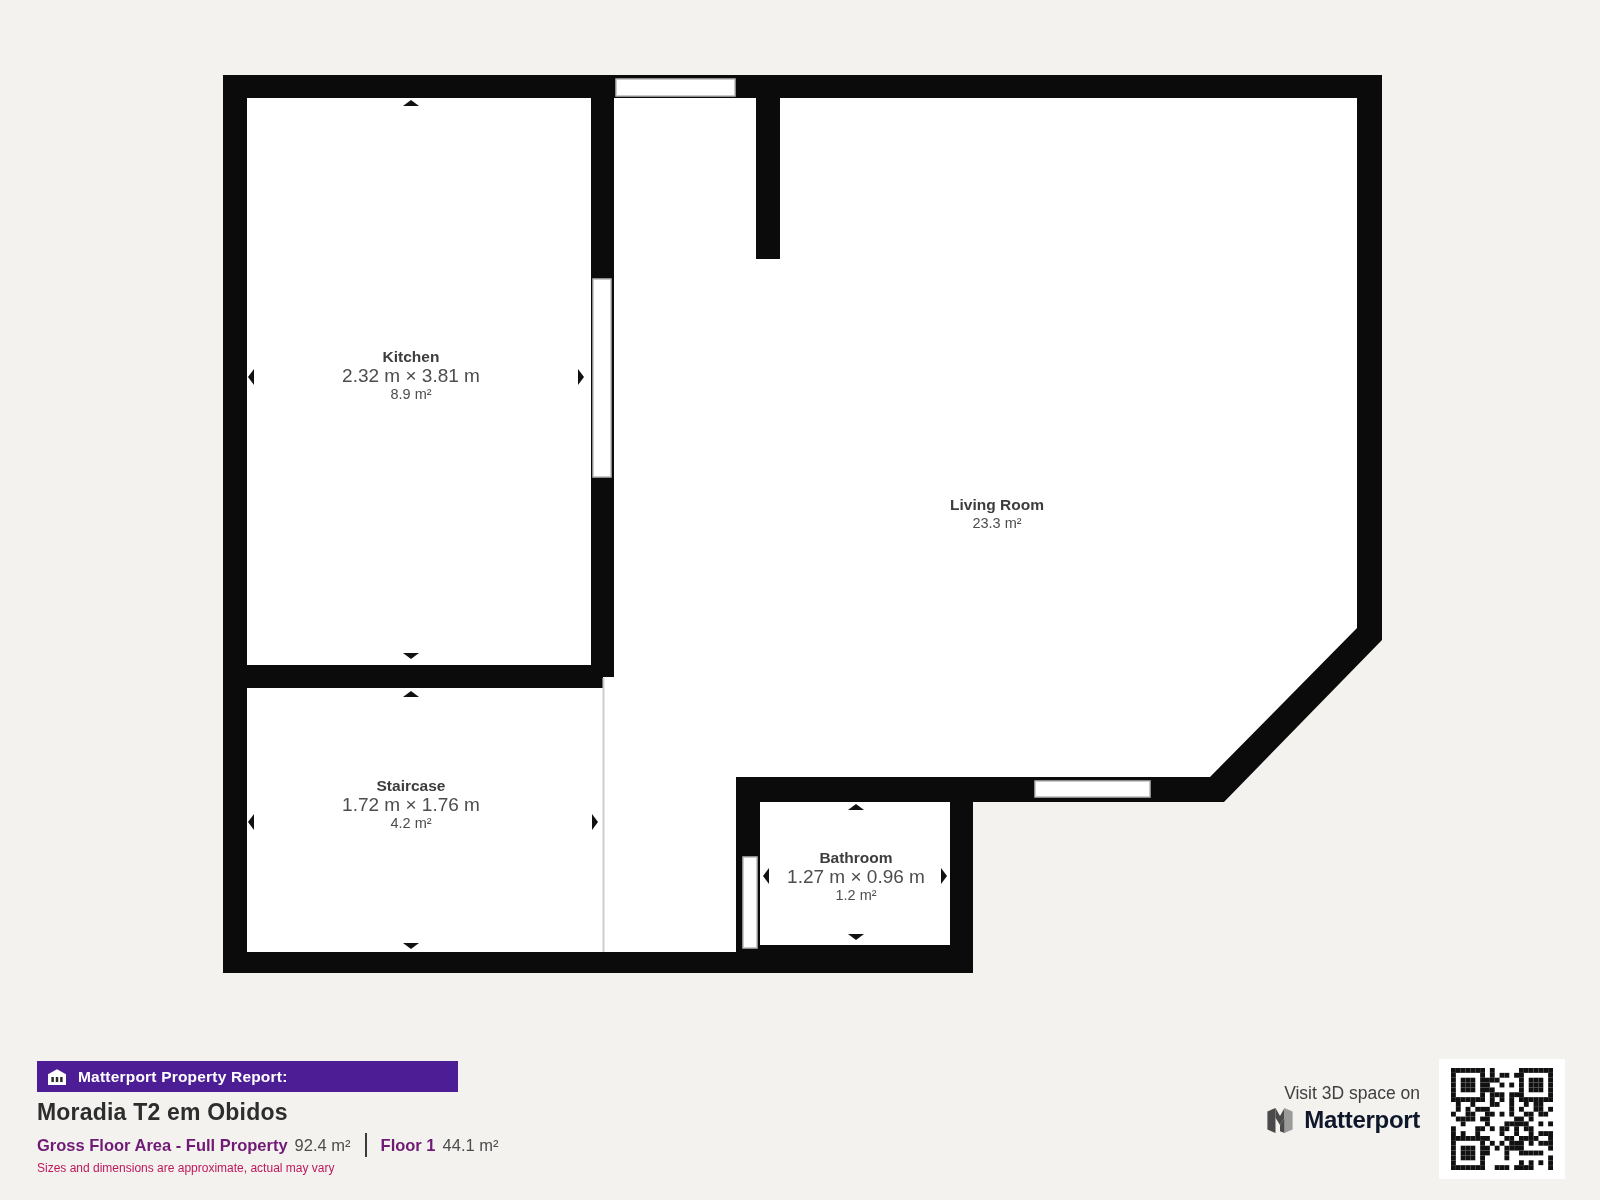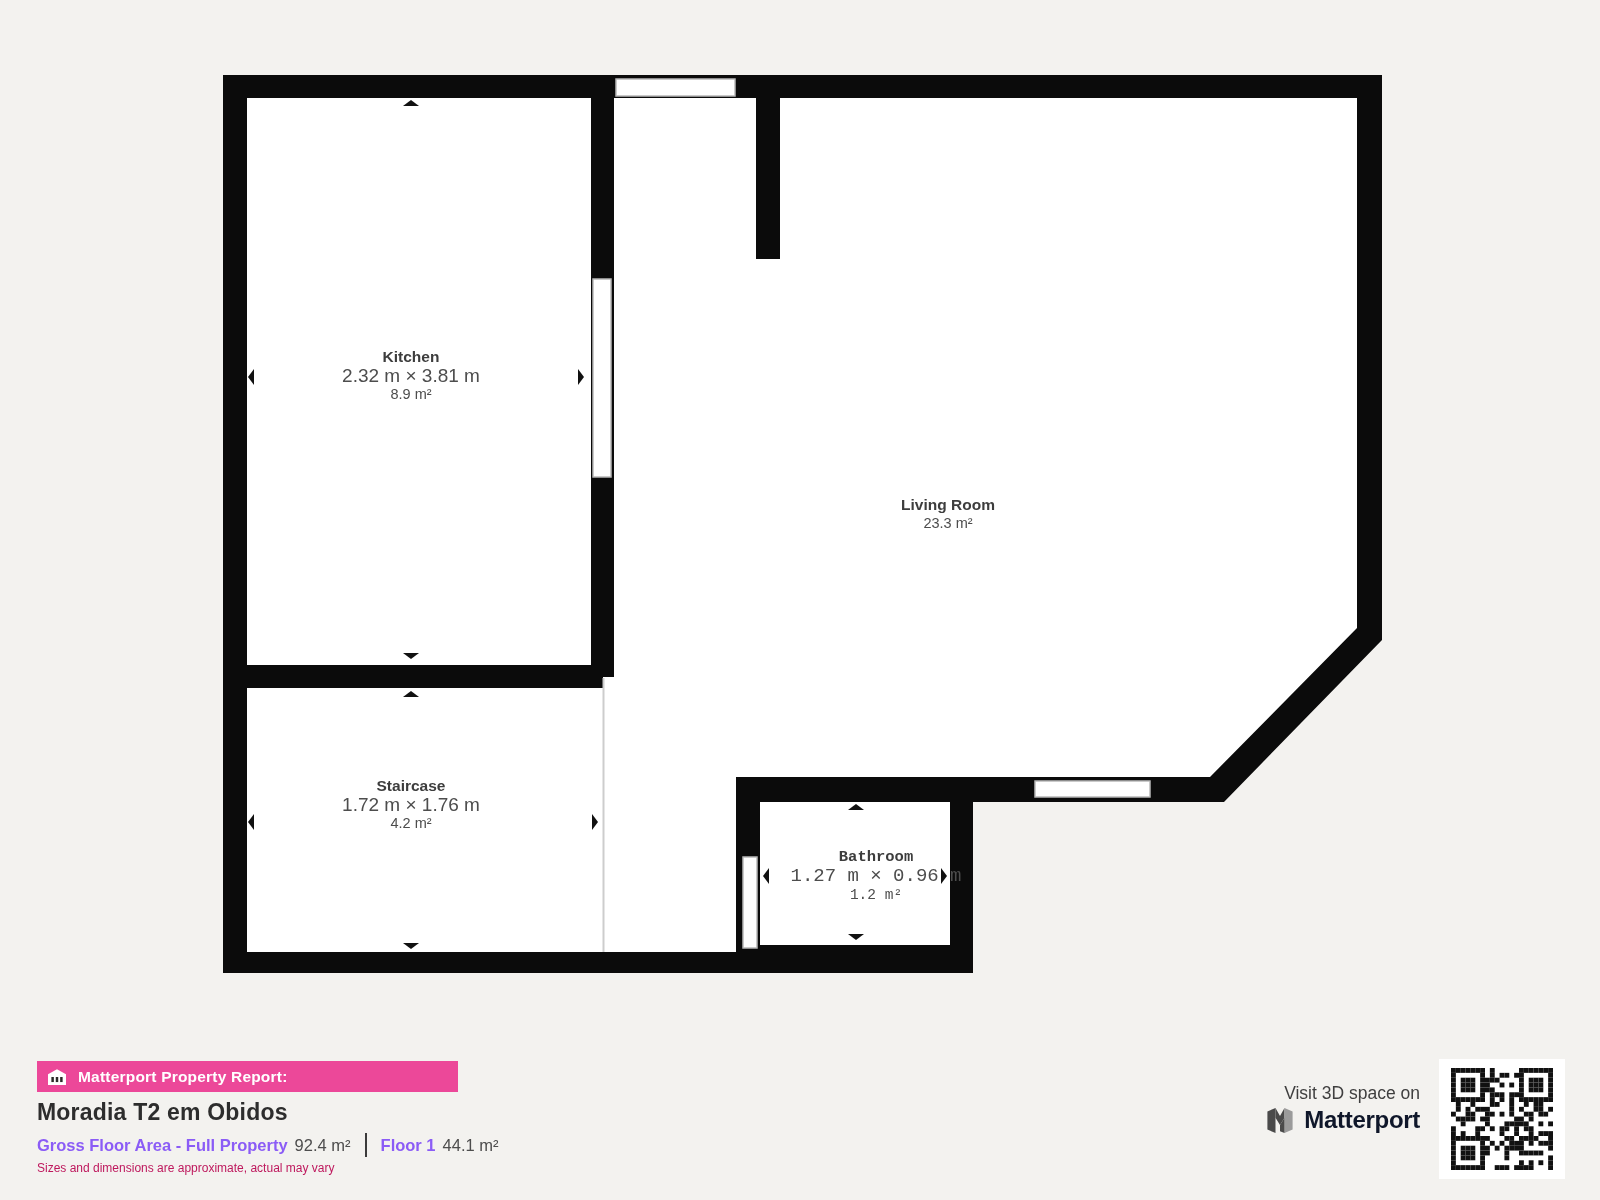--- a/index.html
+++ b/index.html
@@ -31,32 +31,32 @@
   
   .arr { position:absolute; width:0; height:0; }
   .arr-up    { border-left:8px solid transparent; border-right:8px solid transparent; border-bottom:6px solid #111; }
   .arr-down  { border-left:8px solid transparent; border-right:8px solid transparent; border-top:6px solid #111; }
   .arr-left  { border-top:8px solid transparent; border-bottom:8px solid transparent; border-right:6px solid #111; }
   .arr-right { border-top:8px solid transparent; border-bottom:8px solid transparent; border-left:6px solid #111; }
 
   
   .report-bar {
     position:absolute; left:37px; top:1061px; width:421px; height:31px;
-    background:#ec4899; display:flex; align-items:center; gap:12px; padding-left:11px; box-sizing:border-box;
+    background:#4c1d95; display:flex; align-items:center; gap:12px; padding-left:11px; box-sizing:border-box;
   }
   .report-bar-text { color:#ffffff; font-size:15.5px; font-weight:bold; letter-spacing:0.2px; }
   .property-title {
     position:absolute; left:37px; top:1099px;
     font-size:23px; font-weight:bold; color:#2d2d2d; letter-spacing:0.2px;text-align:right;
   }
   .stats-row {
     position:absolute; left:37px; top:1133px;
     display:flex; align-items:center; font-size:16.5px; color:#4d4d4d;
   }
-  .stats-row .lbl { font-weight:bold; color:#8b5cf6; margin-right:7px; }
+  .stats-row .lbl { font-weight:bold; color:#701a75; margin-right:7px; }
   .stats-row .val { color:#4d4d4d; }
   .stats-divider { width:2px; height:24px; background:#3b3b3b; margin:0 14px; }
   .disclaimer {
     position:absolute; left:37px; top:1161px;
     font-size:12px; color:#be185d;
   }
   .visit-text {
     position:absolute; left:1100px; top:1083px; width:320px;
     text-align:right; font-size:17.5px; color:#3f3f3f;
   }
@@ -95,32 +95,32 @@
 
     <line x1="603.5" y1="678" x2="603.5" y2="952" stroke="#cdcdcd" stroke-width="2"></line>
   </svg>
 
   <div class="room-label" style="left:411px; top:347px;">
     <div class="room-name">Kitchen</div>
     <div class="room-dims">2.32 m × 3.81 m</div>
     <div class="room-area">8.9 m²</div>
   </div>
 
-  <div class="room-label" style="left:948px; top:495px;">
+  <div class="room-label" style="left:997px; top:495px;">
     <div class="room-name">Living Room</div>
     <div class="room-area">23.3 m²</div>
   </div>
 
   <div class="room-label" style="left:411px; top:776px;">
     <div class="room-name">Staircase</div>
     <div class="room-dims">1.72 m × 1.76 m</div>
     <div class="room-area">4.2 m²</div>
   </div>
 
-  <div class="room-label" style="left:876px; top:848px;font-family:Liberation Mono, monospace;">
+  <div class="room-label" style="left:856px; top:848px;">
     <div class="room-name">Bathroom</div>
     <div class="room-dims">1.27 m × 0.96 m</div>
     <div class="room-area">1.2 m²</div>
   </div>
 
   <span class="arr arr-up" style="left:403px; top:100px;"></span>
   <span class="arr arr-down" style="left:403px; top:653px;"></span>
   <span class="arr arr-left" style="left:248px; top:369px;"></span>
   <span class="arr arr-right" style="left:578px; top:369px;"></span>
 

